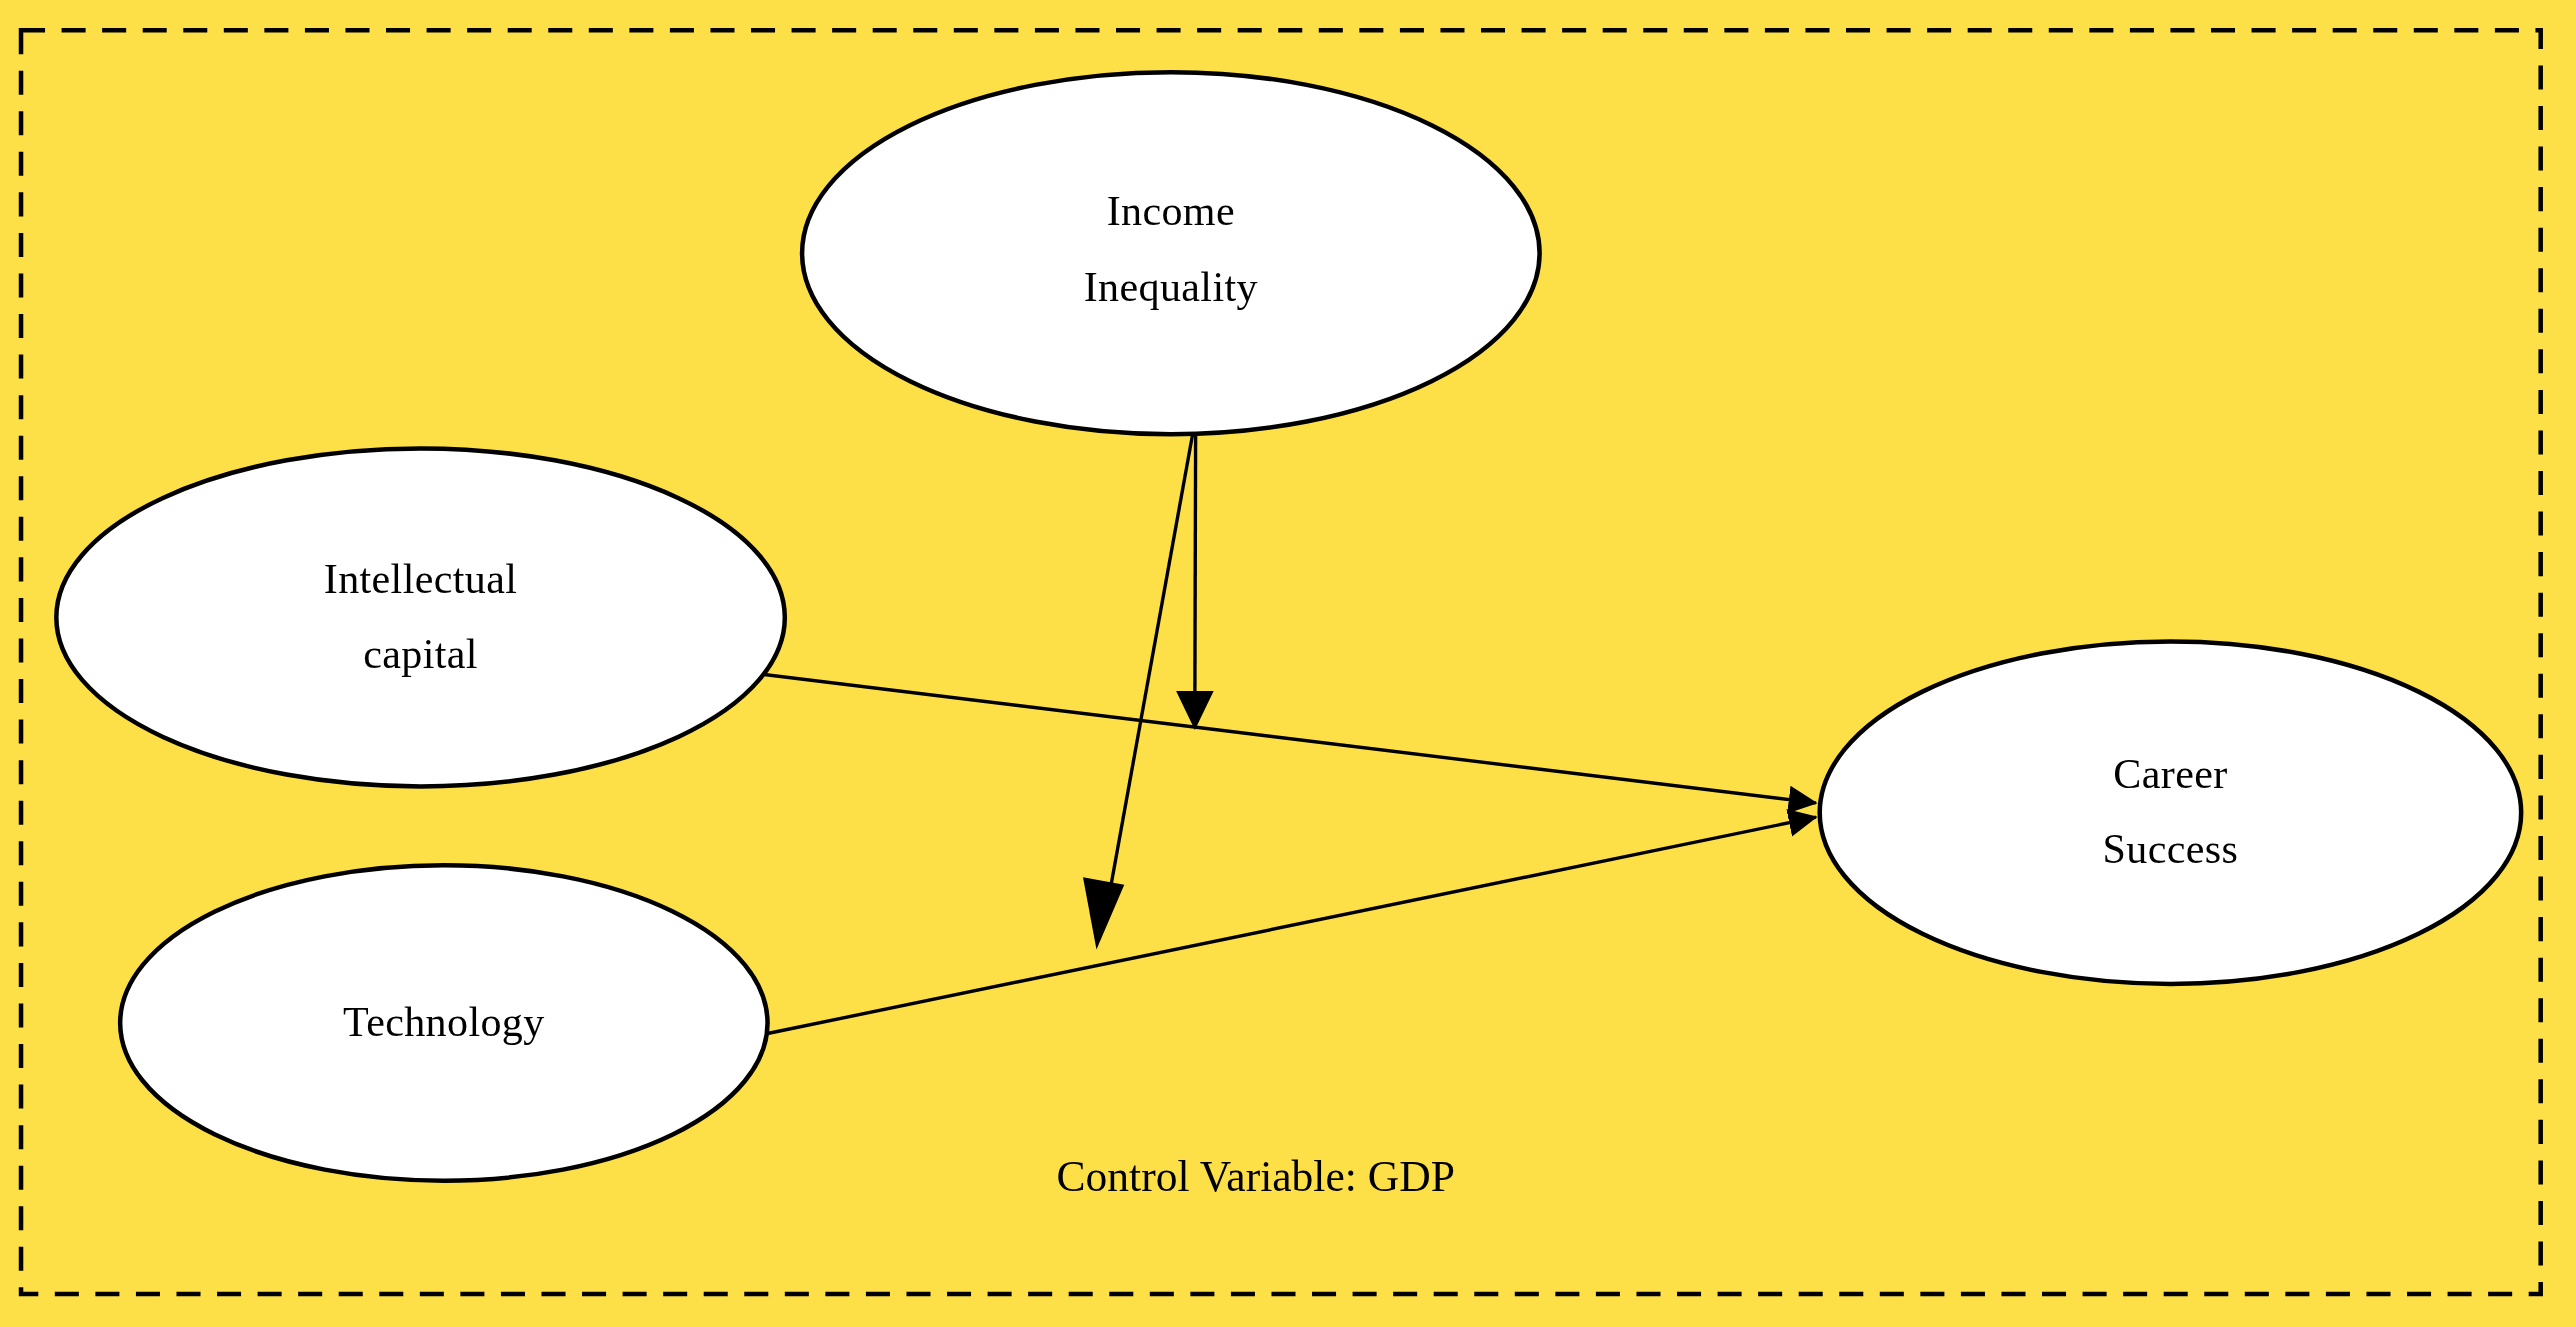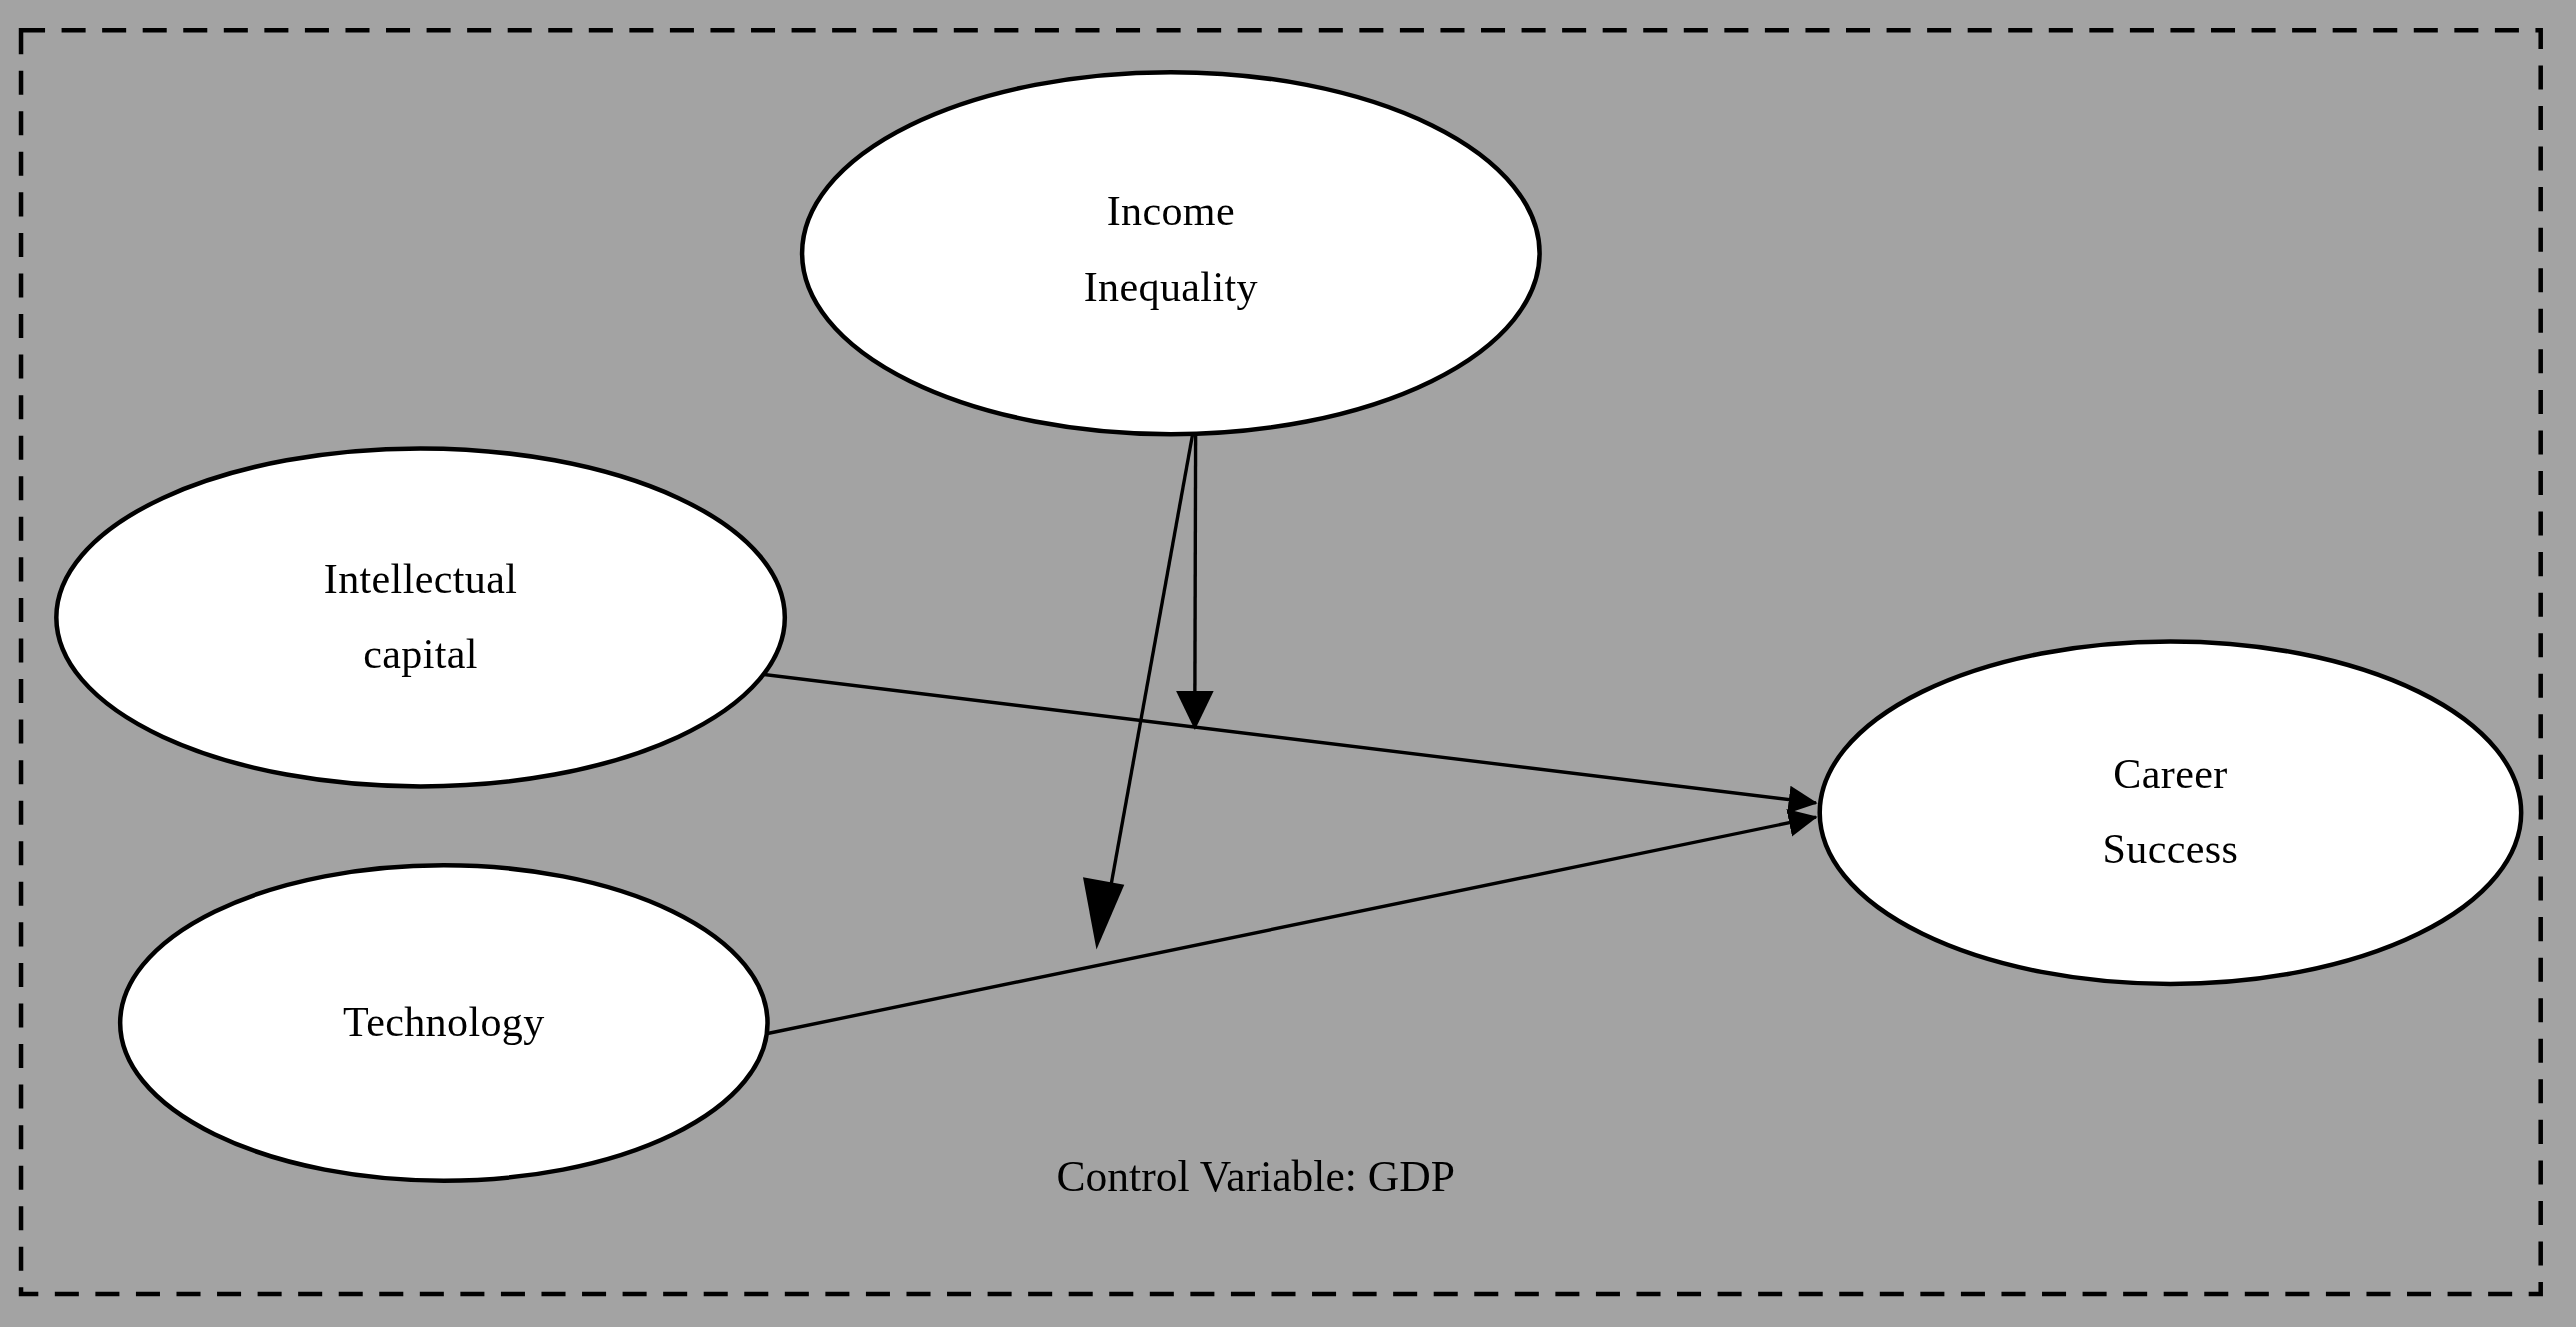--- a/index.html
+++ b/index.html
@@ -10,21 +10,21 @@
   body {
     width: 2576px;
     height: 1328px;
     font-family: "Liberation Serif", "DejaVu Serif", serif;
     overflow: hidden;
   }
   #canvas {
     position: relative;
     width: 2576px;
     height: 1328px;
-    background: #a3a3a3;
+    background: #fde047;
   }
   #diagram-svg {
     position: absolute;
     top: 0;
     left: 0;
     width: 2576px;
     height: 1328px;
     display: block;
   }
   .node-label {

